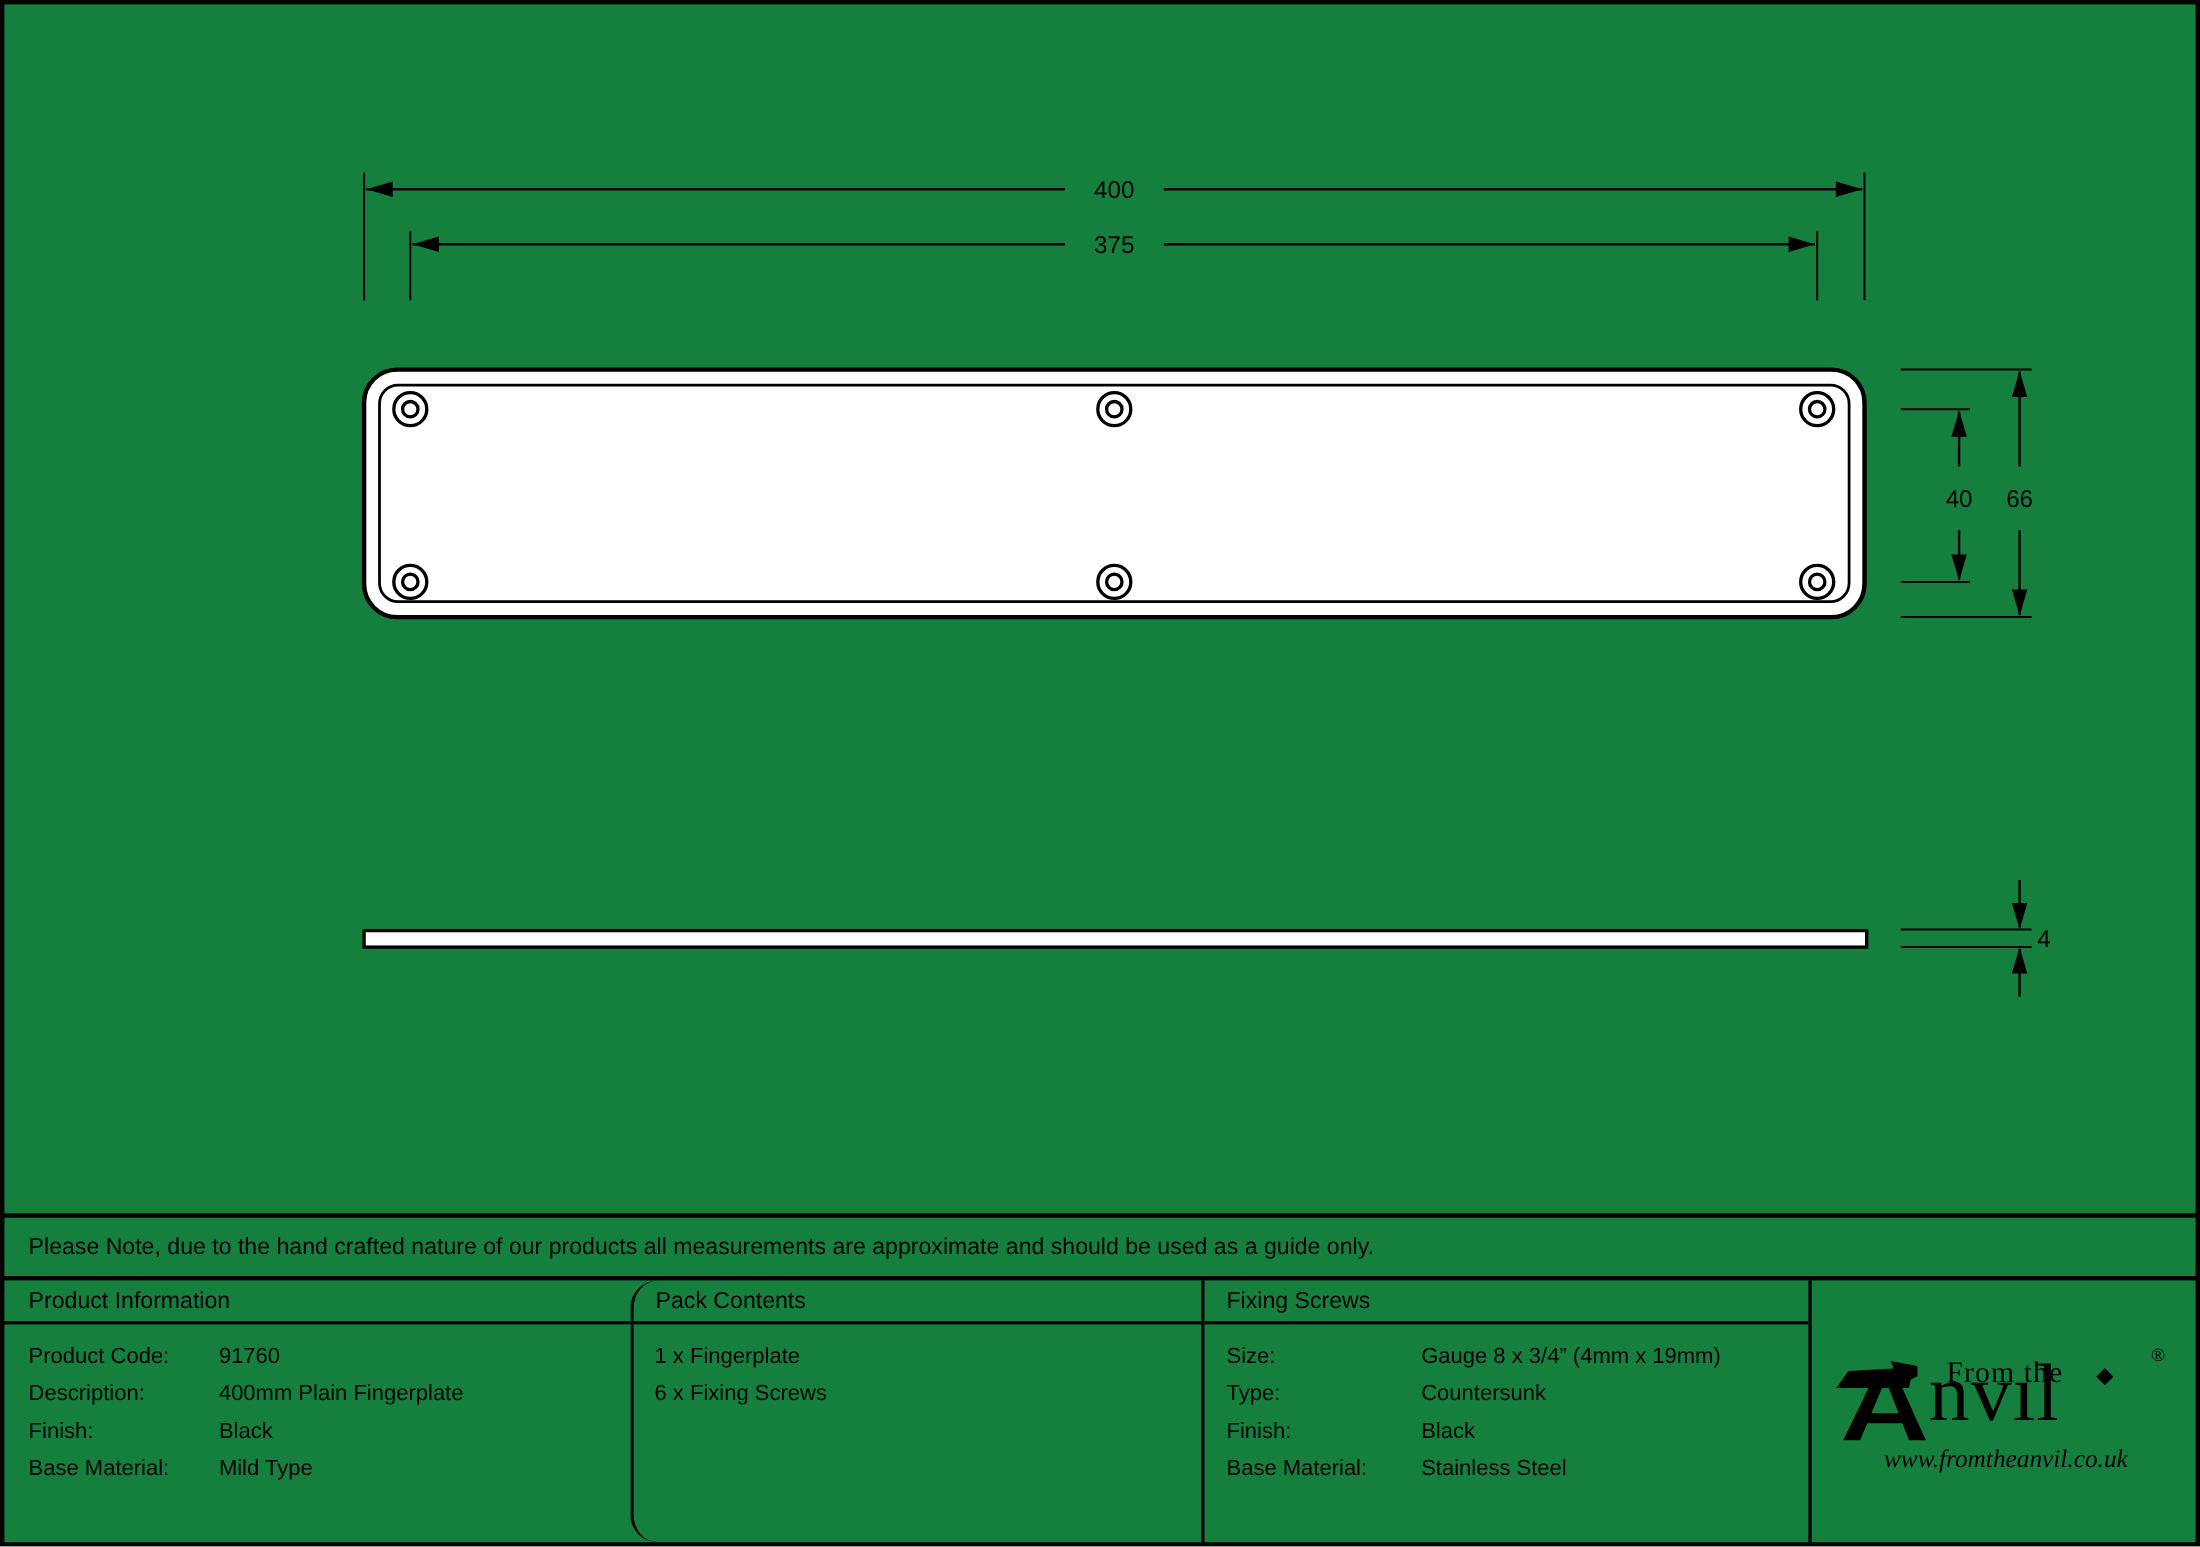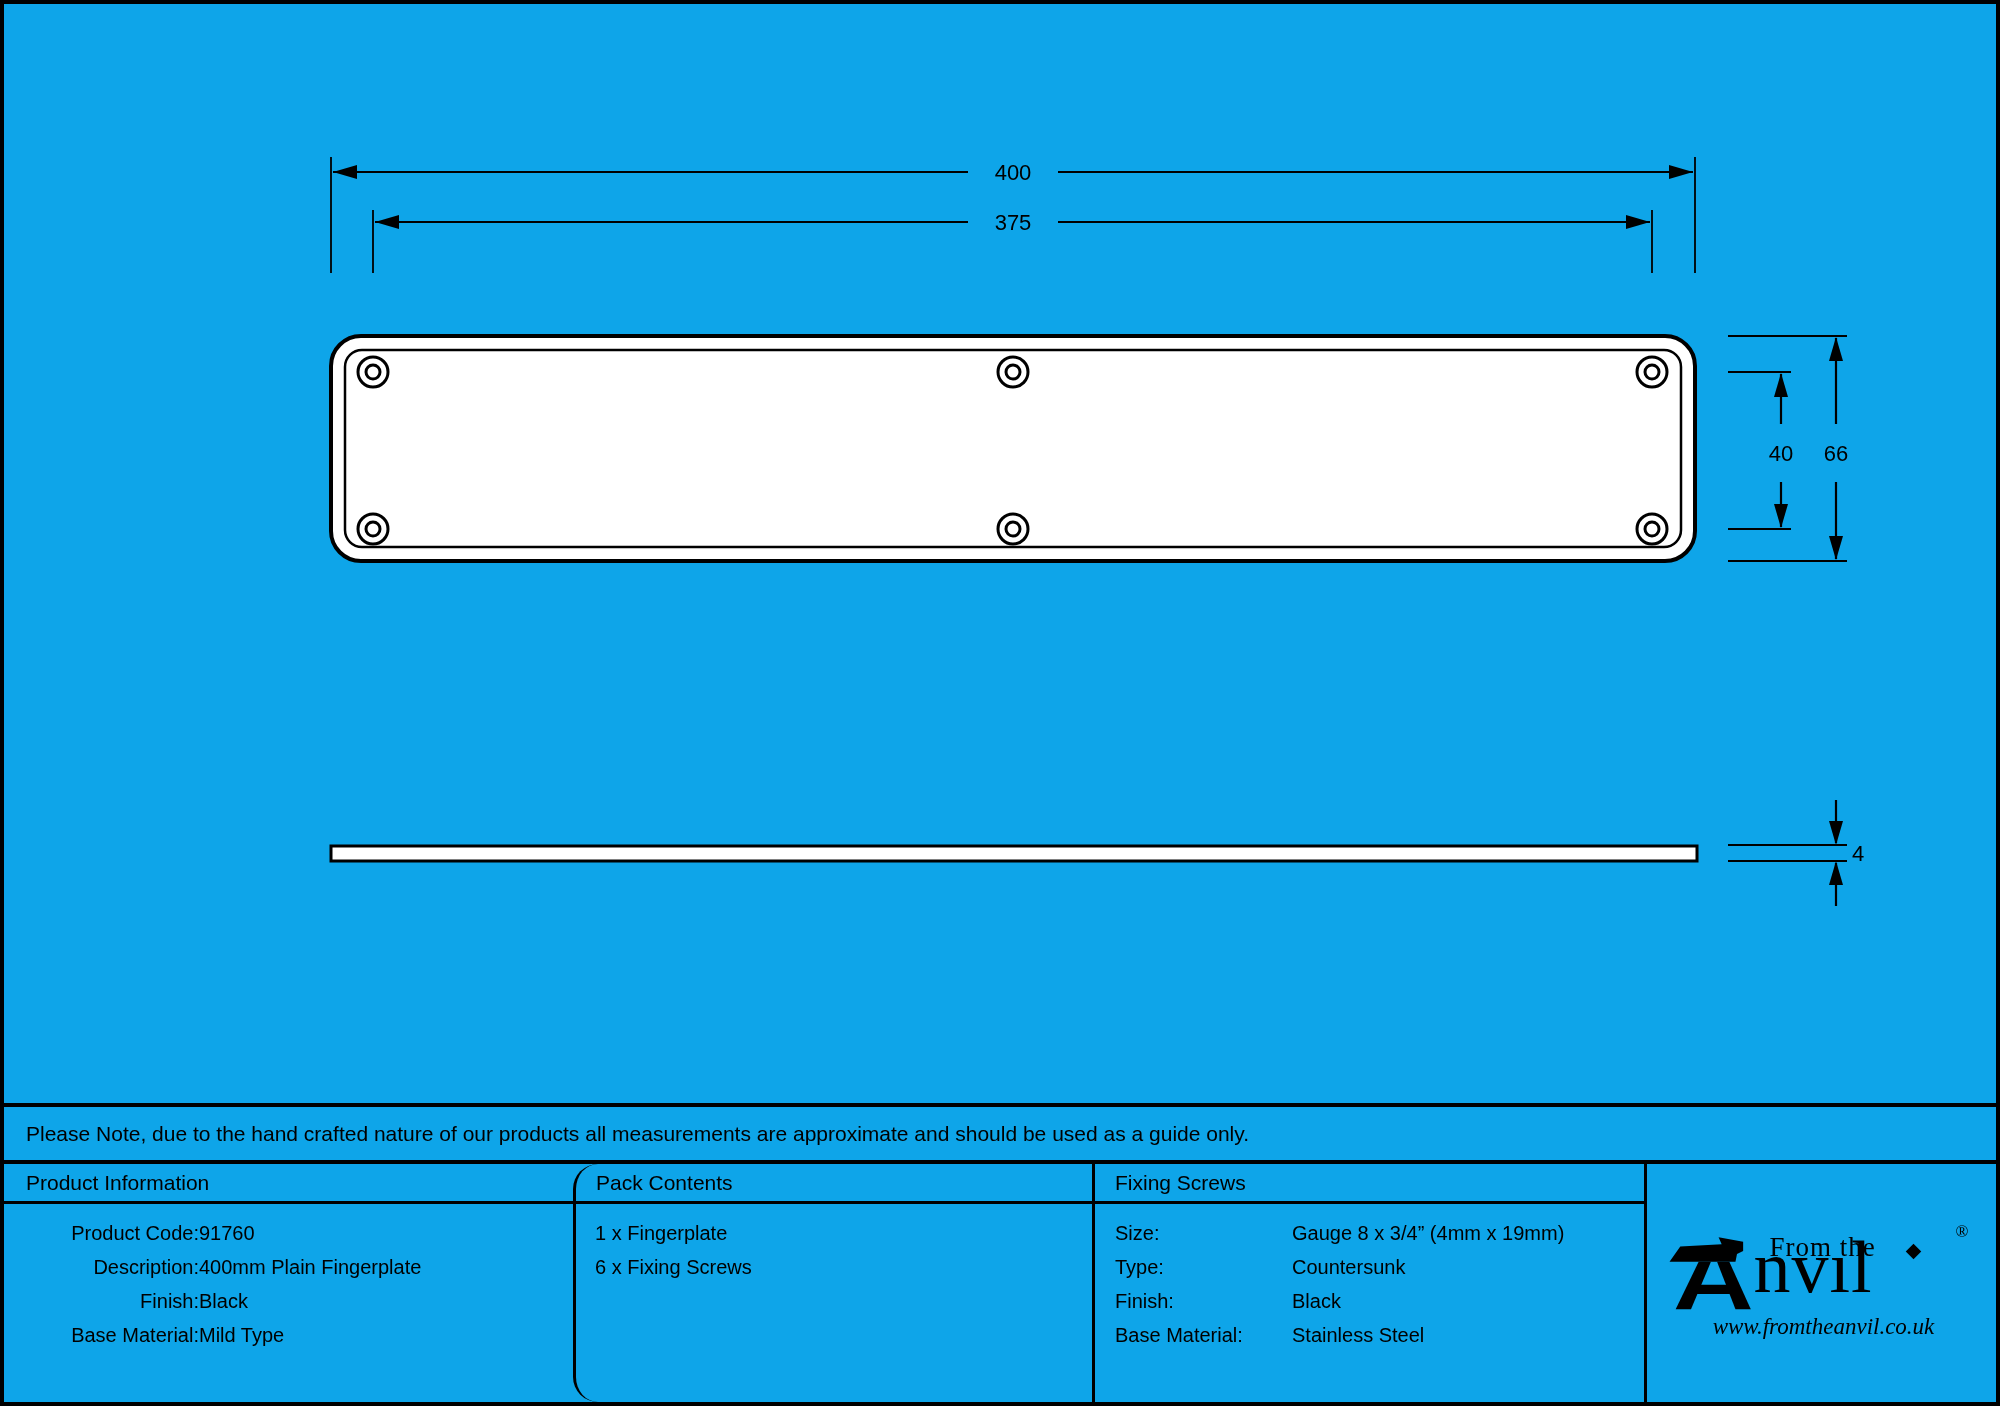--- a/index.html
+++ b/index.html
@@ -1,16 +1,16 @@
 <!DOCTYPE html>
 <html><head>
 <meta charset="utf-8">
 <style>
   html,body{margin:0;padding:0;background:#fff;}
-  .page{position:relative;width:2000px;height:1406px;background:#0ea5e9;overflow:hidden;
+  .page{position:relative;width:2000px;height:1406px;background:#15803d;overflow:hidden;
         font-family:"Liberation Sans","DejaVu Sans",sans-serif;color:#000;}
   .page-border{position:absolute;inset:0;border:4px solid #000;pointer-events:none;z-index:50;}
 
   
   .drawing-svg{position:absolute;left:0;top:0;}
   .drawing-svg text{font-family:"Liberation Sans","DejaVu Sans",sans-serif;font-size:22px;fill:#000;}
   .ext{stroke:#000;stroke-width:1.8;}
   .dim{stroke:#000;stroke-width:2.2;}
   .outline{fill:#fff;stroke:#000;}
   .arrow{fill:#000;stroke:none;}
@@ -27,21 +27,21 @@
   .col-product{width:573px;}
   .col-pack{width:519px;border-radius:25px;}
   .col-fixing{width:552px;}
   .col-logo{width:356px;display:flex;align-items:center;justify-content:center;}
   .col-header{height:40px;box-sizing:border-box;border-bottom:3px solid #000;
               display:flex;align-items:center;font-size:21px;}
   .col-product .col-header span{padding-left:26px;}
   .col-pack .col-header span,.col-fixing .col-header span{padding-left:20px;}
   .col-body{padding-top:12px;font-size:20px;}
   .kv-row{display:flex;line-height:34px;}
-  .col-product .kv-row{padding-left:26px;text-align:right;}
+  .col-product .kv-row{padding-left:26px;}
   .col-fixing .kv-row{padding-left:20px;}
   .kv-label{flex:0 0 173px;}
   .col-fixing .kv-label{flex:0 0 177px;}
   .pack-item{padding-left:19px;line-height:34px;}
 
   
   .logo-box{position:relative;width:312px;height:122px;}
   .anvil-svg{position:absolute;left:0;top:12px;}
   .logo-fromthe{position:absolute;left:102px;top:10px;font-family:"Liberation Serif","DejaVu Serif",serif;
                 font-size:27px;letter-spacing:1px;}

